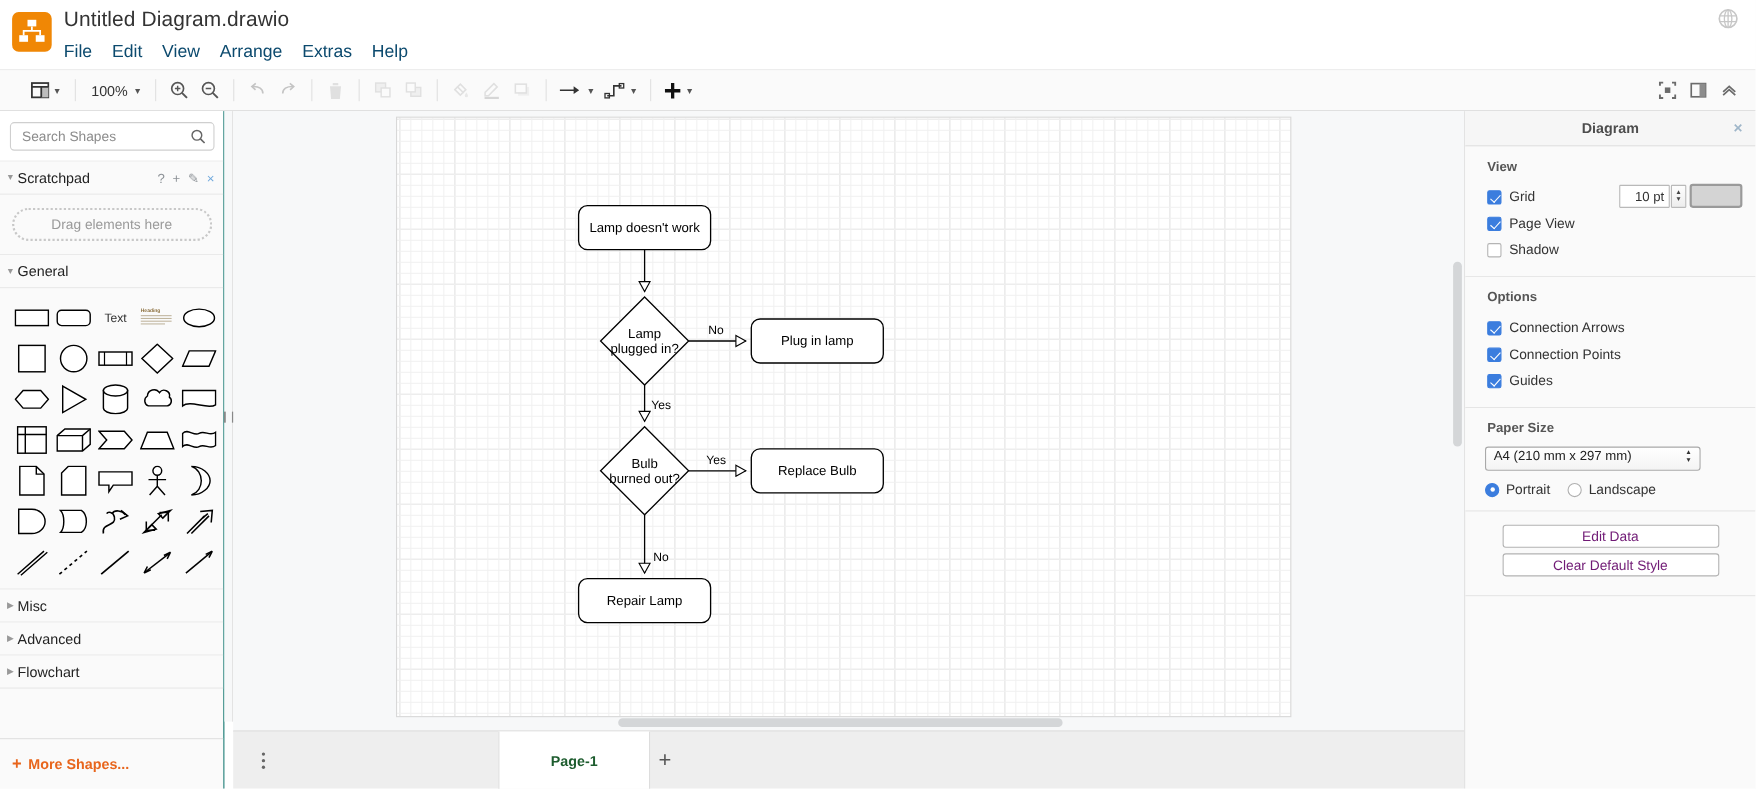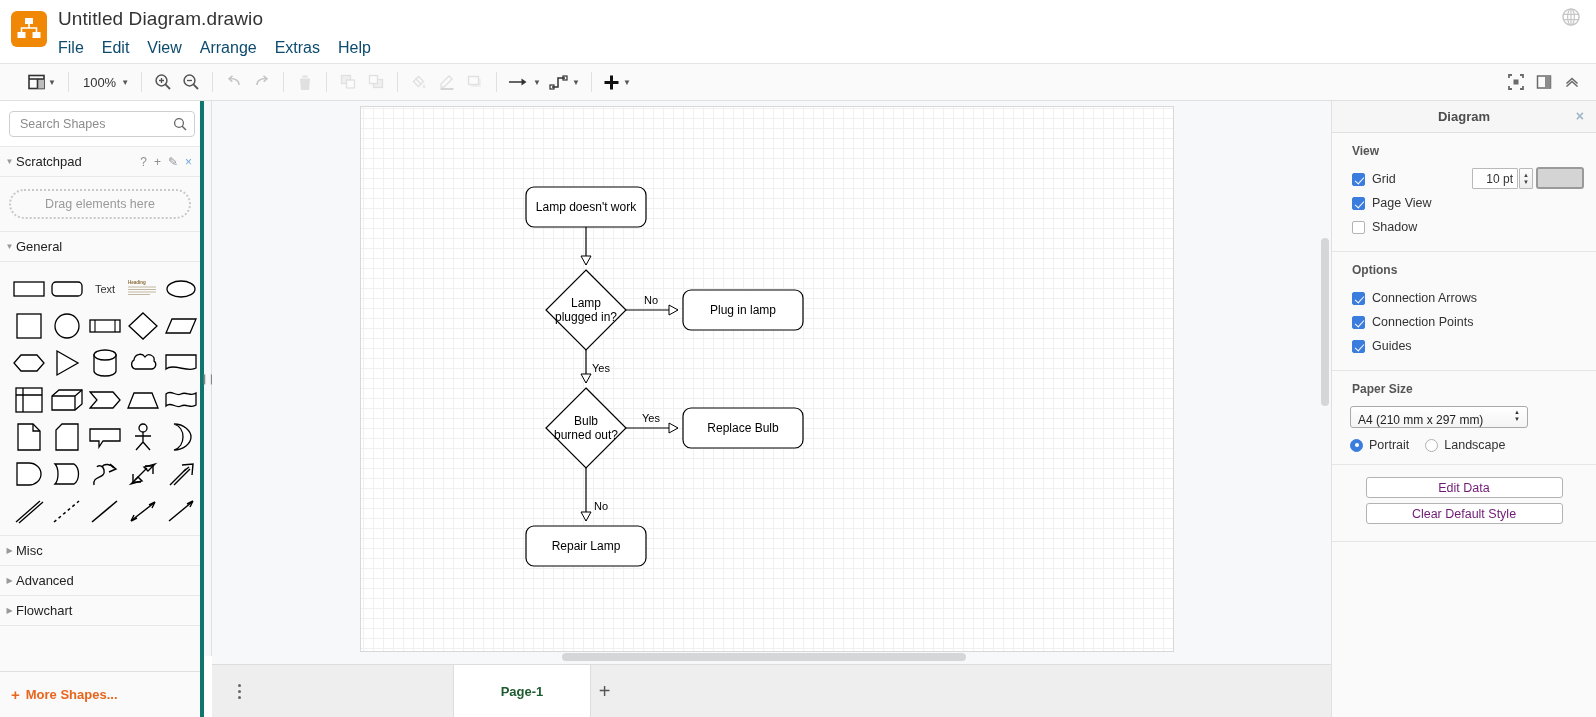--- a/index.html
+++ b/index.html
@@ -48,21 +48,21 @@
   .tb-btn.dis2 { opacity: .28; }
   .tb-sep { width: 1px; height: 20px; background: #e0e0e0; margin: 0 7px; }
   .tb-caret { font-size: 8px; color: #555; margin-left: 3px; }
   .tb-group { display: flex; align-items: center; }
   .zoom-label { font-size: 13px; color: #333; padding: 0 2px; }
   .tb-right { margin-left: auto; display: flex; align-items: center; padding-right: 10px; }
 
   
   .sidebar {
     position: absolute; left: 0; top: 101px; width: 204px; height: 616px;
-    background: #fafafa; border-right: 4px solid #0f766e; overflow: hidden;
+    background: #fafafa; border-right: 1px solid #0f766e; overflow: hidden;
   }
   .search-wrap { position: relative; padding: 10px 9px 9px 9px; background: #fff; border-bottom: 1px solid #e8e8e8;}
   .search-box {
     position: relative; width: 186px; height: 26px;
     border: 1px solid #cfcfcf; border-radius: 4px; background: #fff;
   }
   .search-box input {
     position: absolute; left: 8px; top: 0; width: 150px; height: 24px; border: none; outline: none;
     font-size: 12.5px; color: #333; background: transparent; font-family: "Liberation Sans", sans-serif;
   }
@@ -201,23 +201,23 @@
     border: 2px solid #9a9a9a; border-radius: 3px; background: #d4d4d4; cursor: default;
   }
   .img-btn {
     position: absolute; right: 50px; top: 1px; width: 55px; height: 21px;
     border: 1px solid #9a9a9a; border-radius: 3px;
     background: linear-gradient(#fdfdfd,#e9e9e9);
     font-size: 12px; color: #222; display: flex; align-items: center; justify-content: center; cursor: default;
   }
   .select-wrap { padding: 0 18px; margin-top: 1px; }
   .paper-select {
-    position: relative; width: 178px; height: 22px; border: 1px solid #a9a9a9; border-radius: 3px;
+    position: relative; width: 196px; height: 22px; border: 1px solid #a9a9a9; border-radius: 3px;
     background: linear-gradient(#ffffff,#f4f4f4);
-    font-size: 12px; color: #222; display: flex; align-items: flex-end; padding-left: 7px; cursor: default;
+    font-size: 12px; color: #222; display: flex; align-items: flex-start; padding-left: 7px; cursor: default;
   }
   .sel-arrows { position: absolute; right: 7px; top: 3px; display: flex; flex-direction: column; gap: 2px; }
   .sel-arrows span { font-size: 6px; line-height: 5px; color: #333; }
   .radio-row { display: flex; align-items: center; padding: 10px 0 0 18px; }
   .rb {
     width: 13px; height: 13px; border-radius: 50%; border: 1px solid #b0b0b0; background: #fff;
     margin-right: 6px; position: relative; cursor: default;
   }
   .rb.on { background: #3b7dde; border-color: #3b7dde; }
   .rb.on:after { content: ""; position: absolute; left: 3.5px; top: 3.5px; width: 4px; height: 4px; border-radius: 50%; background: #fff; }

